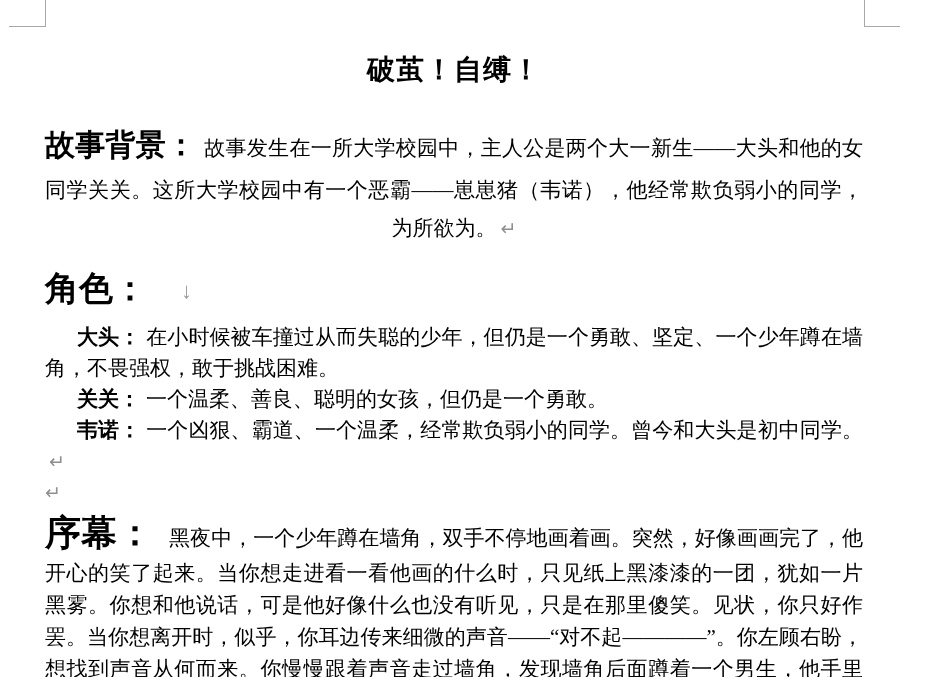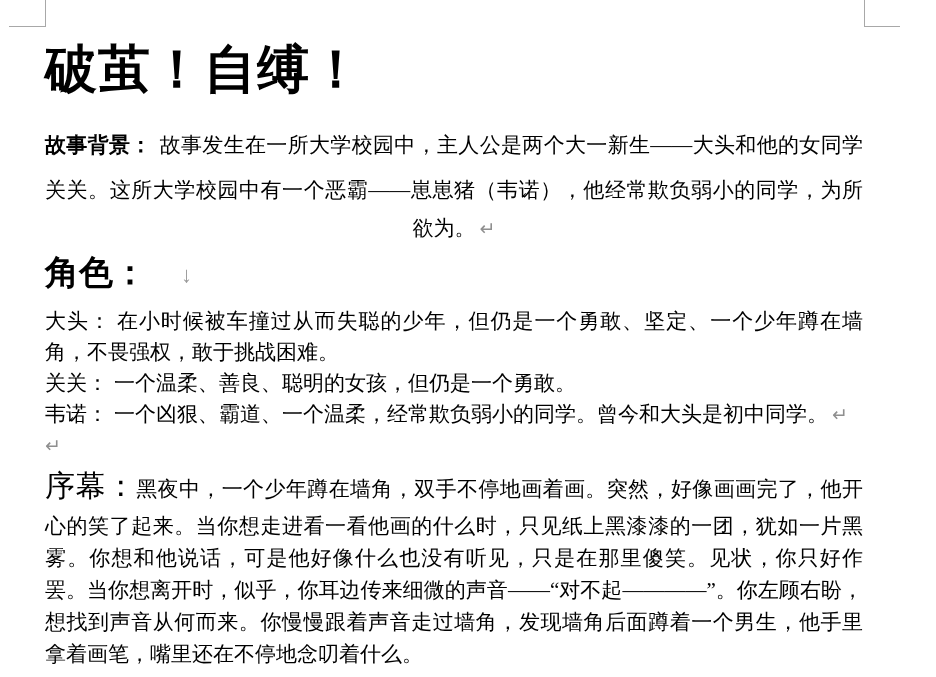--- a/index.html
+++ b/index.html
@@ -24,85 +24,85 @@
   .crop.tr-h { left: 864px; top: 26px; width: 36px; height: 1px; }
 
   .content {
     position: absolute;
     left: 45px; top: 0;
     width: 818px;
   }
 
   .doc-title {
     margin: 44px 0 0 0;
-    font-size: 52px;
+    font-size: 28px;
     line-height: 52px;
     font-weight: 700;
-    text-align: left;
+    text-align: center;
     letter-spacing: 1px;
     white-space: nowrap;
   }
 
   p { margin: 0; }
 
   .p-bg {
     margin-top: 23px;
     font-size: 21px;
     line-height: 38px;
     text-align: justify;
     text-align-last: center;
     text-justify: inter-ideograph;
   }
   .h-bg {
     font-weight: 700;
-    font-size: 21px;
+    font-size: 30px;
     line-height: 52px;
     margin-right: 8px;
   }
 
   .h-roles {
-    margin-top: 4px;
+    margin-top: 20px;
     font-size: 34px;
     line-height: 44px;
     font-weight: 700;
   }
   .arrow-down {
     font-size: 22px;
     font-weight: 400;
     color: #9a9a9a;
     margin-left: 34px;
     vertical-align: 2px;
   }
 
   .roles-block { margin-top: 9px; }
   .p-role {
     font-size: 21px;
     line-height: 31px;
     text-align: justify;
     text-justify: inter-ideograph;
   }
-  .role-label { font-weight: 400; margin-right: 6px; }
+  .role-label { font-weight: 700; margin-right: 6px; margin-left: 32px; }
 
   .p-empty {
     font-size: 21px;
     line-height: 31px;
   }
 
   .p-prologue {
     margin-top: 1px;
     font-size: 21px;
     line-height: 32px;
     text-align: justify;
     text-justify: inter-ideograph;
   }
   .h-prologue {
-    font-weight: 400;
-    font-size: 30px;
+    font-weight: 700;
+    font-size: 36px;
     line-height: 48px;
-    margin-right: 0;
+    margin-right: 16px;
   }
 
   .ret {
     color: #8f8f8f;
     font-size: 19px;
     margin-left: 4px;
     font-family: "DejaVu Sans", sans-serif;
   }
 </style>
 </head>

